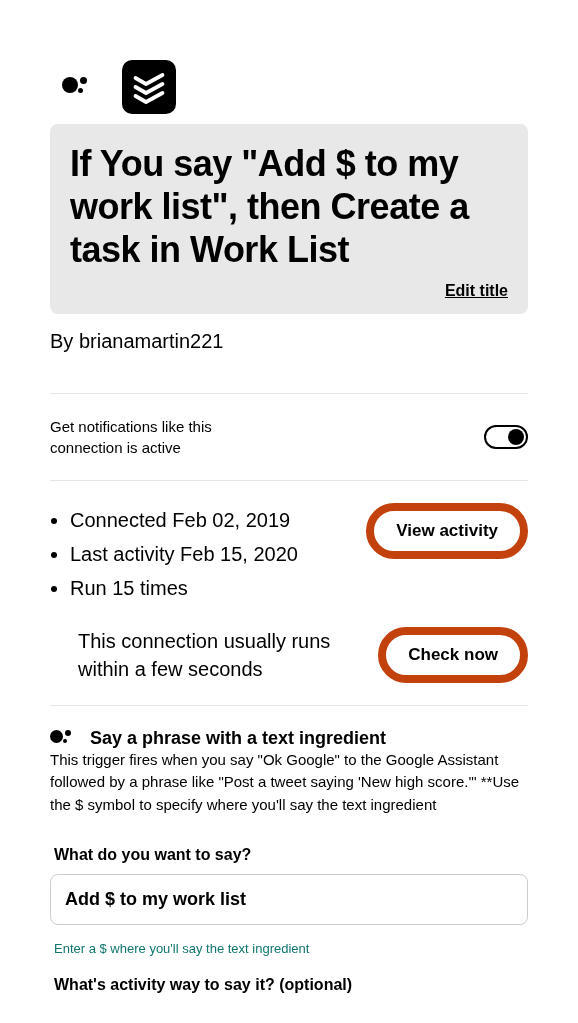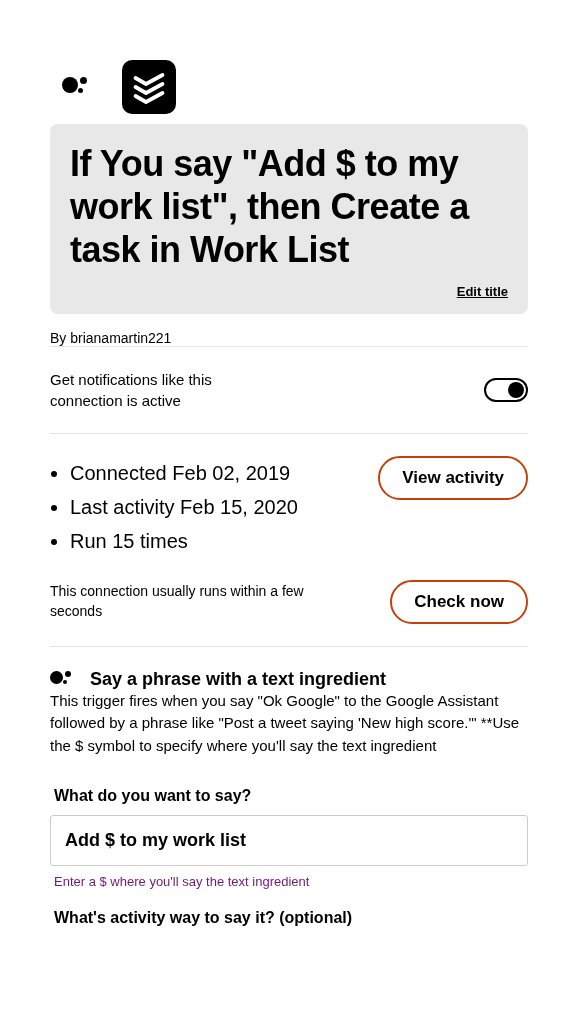--- a/index.html
+++ b/index.html
@@ -9,40 +9,40 @@
   width: 578px;
   padding: 60px 50px 20px 50px;
   color: #000;
 }
 .service-icons { display: flex; gap: 18px; margin-bottom: 10px; }
 .service-icon { width: 54px; height: 54px; display: flex; align-items: center; justify-content: center; border-radius: 10px; }
 .service-icon.black-square { background: #000; }
 .title-card { background: #e8e8e8; border-radius: 8px; padding: 18px 20px 14px 20px; margin-bottom: 16px; }
 .title-text { font-size: 36px; font-weight: 800; line-height: 1.2; letter-spacing: -0.5px; }
 .edit-title { text-align: right; margin-top: 10px; }
-.edit-title a { font-size: 13px; font-weight: 700; color: #000; text-decoration: underline; cursor: pointer; margin-left: 28px; }
-.byline { font-size: 14px; }
+.edit-title a { font-size: 16px; font-weight: 700; color: #000; text-decoration: underline; cursor: pointer; margin-left: 28px; }
+.byline { font-size: 20px; margin-bottom: 40px; }
 .divider { border: none; border-top: 1px solid #e5e5e5; margin: 0; }
 .notif-row { display: flex; justify-content: space-between; align-items: center; padding: 22px 0; }
 .notif-text { font-size: 15px; line-height: 1.4; max-width: 200px; }
 .toggle { width: 44px; height: 24px; border: 2px solid #000; border-radius: 24px; position: relative; cursor: pointer; }
 .toggle .knob { width: 16px; height: 16px; background: #000; border-radius: 50%; position: absolute; right: 2px; top: 2px; }
 .activity-row { display: flex; justify-content: space-between; align-items: flex-start; padding: 22px 0; gap: 20px; }
 .activity-list { font-size: 20px; line-height: 1.7; padding-left: 20px; list-style: disc; }
-.pill-btn { border: 2px solid #c2410c; background: #fff; border-radius: 50px; padding: 10px 22px; font-size: 17px; font-weight: 700; cursor: pointer; white-space: nowrap; font-family: inherit; }
+.pill-btn { border: 8px solid #c2410c; background: #fff; border-radius: 50px; padding: 10px 22px; font-size: 17px; font-weight: 700; cursor: pointer; white-space: nowrap; font-family: inherit; }
 .check-row { display: flex; justify-content: space-between; align-items: center; padding: 0 0 22px 0; gap: 20px; }
-.check-text { font-size: 14px; line-height: 1.4; max-width: 260px; }
+.check-text { font-size: 20px; line-height: 1.4; max-width: 260px; margin-left: 28px; }
 .trigger-section { padding-top: 22px; }
 .trigger-header { display: flex; align-items: center; gap: 14px; }
 .trigger-title { font-size: 18px; font-weight: 700; }
 .trigger-desc { font-size: 15px; line-height: 1.5; margin-bottom: 30px; }
 .field-group { margin-bottom: 20px; }
 .field-label { font-size: 16px; font-weight: 700; margin-bottom: 10px; padding-left: 4px; }
-.text-input { width: 100%; border: 1px solid #ccc; border-radius: 3px; padding: 14px 14px; font-size: 18px; font-weight: 600; font-family: inherit; color: #000; }
-.field-hint { font-size: 13px; color: #701a75; margin-top: 8px; padding-left: 4px; }
+.text-input { width: 100%; border: 1px solid #ccc; border-radius: 8px; padding: 14px 14px; font-size: 18px; font-weight: 600; font-family: inherit; color: #000; }
+.field-hint { font-size: 13px; color: #0f766e; margin-top: 16px; padding-left: 4px; }
 .ga-icon { display: inline-block; position: relative; width: 30px; height: 24px; }
 .ga-icon .c1 { position: absolute; width: 16px; height: 16px; background: #000; border-radius: 50%; left: 0; top: 2px; }
 .ga-icon .c2 { position: absolute; width: 7px; height: 7px; background: #000; border-radius: 50%; left: 18px; top: 2px; }
 .ga-icon .c3 { position: absolute; width: 5px; height: 5px; background: #000; border-radius: 50%; left: 16px; top: 13px; }
 .ga-icon.small { width: 26px; height: 20px; }
 .ga-icon.small .c1 { width: 13px; height: 13px; left:0; top:2px; }
 .ga-icon.small .c2 { width: 6px; height: 6px; left:15px; top:2px; }
 .ga-icon.small .c3 { width: 4px; height: 4px; left:13px; top:11px; }
 .todoist-svg { width: 36px; height: 36px; }
 </style>

